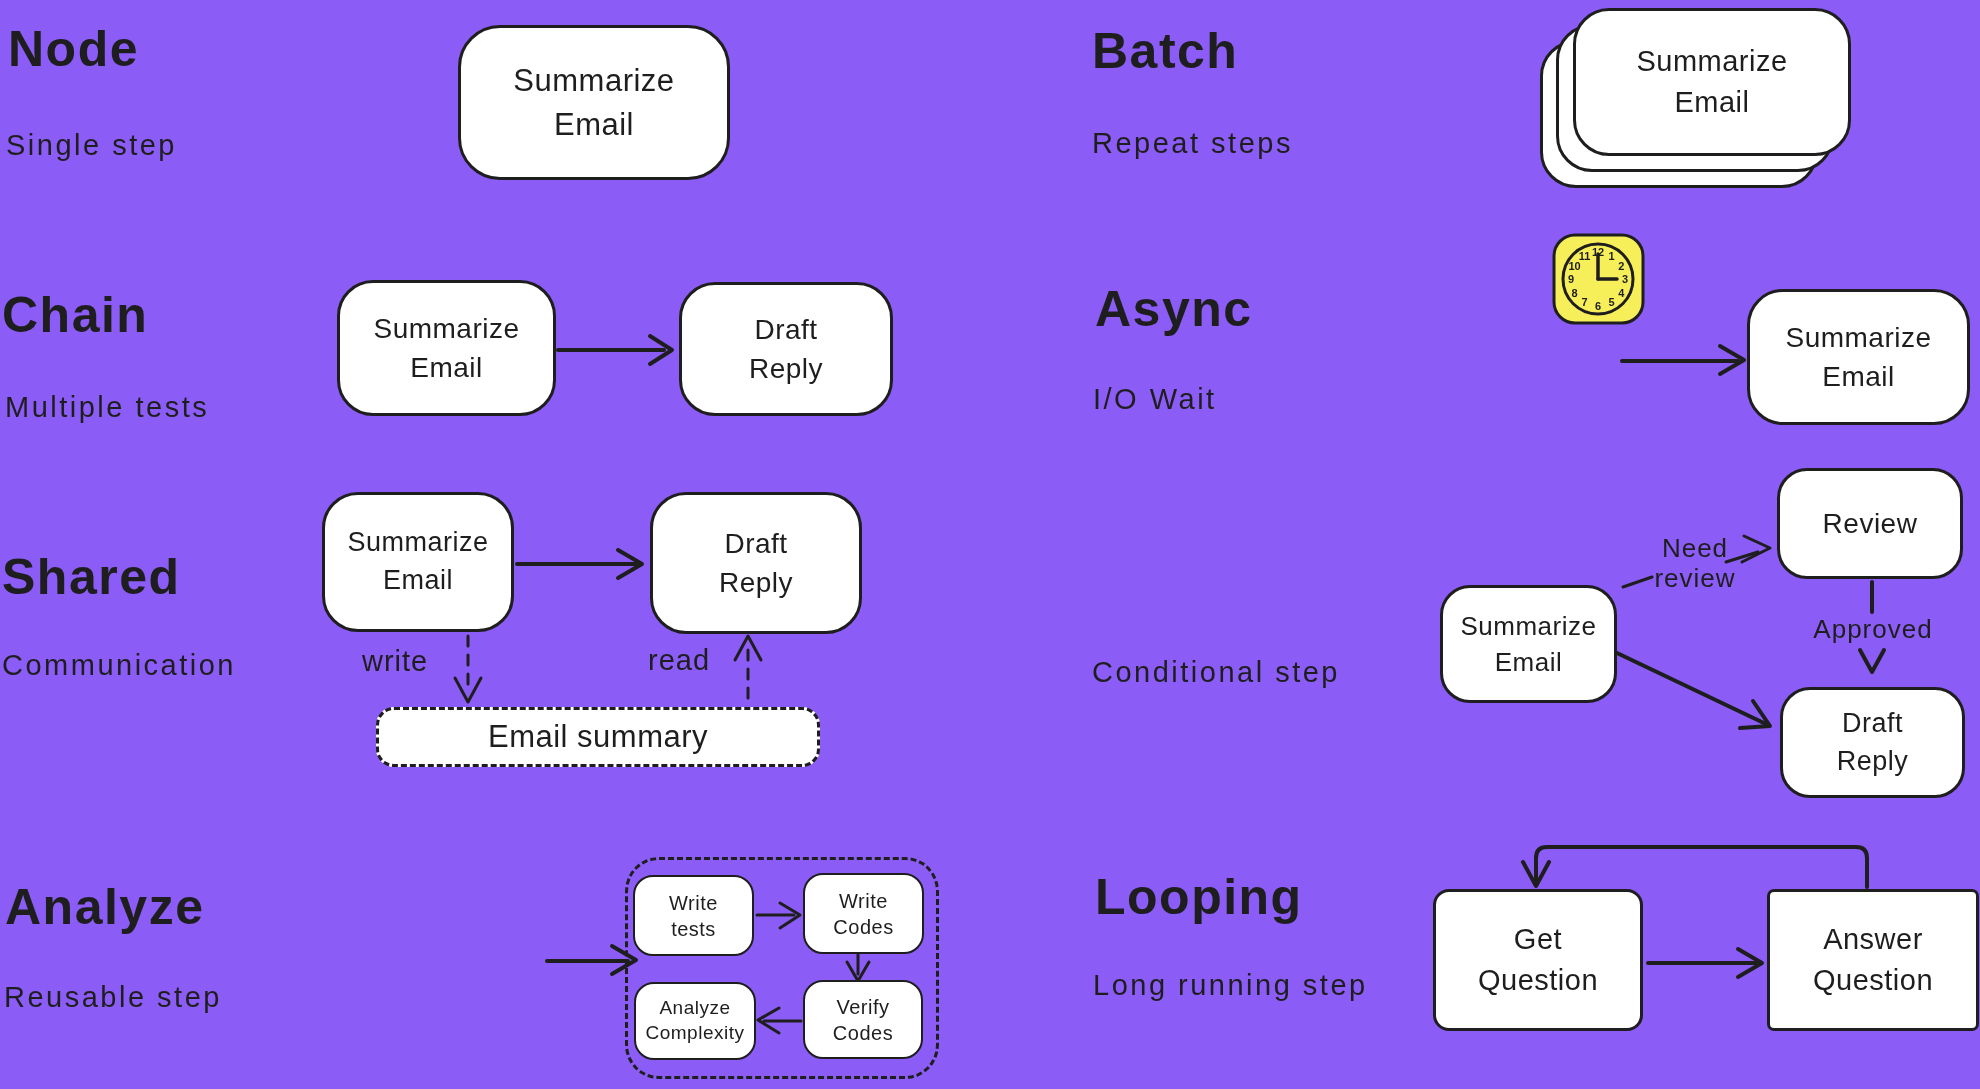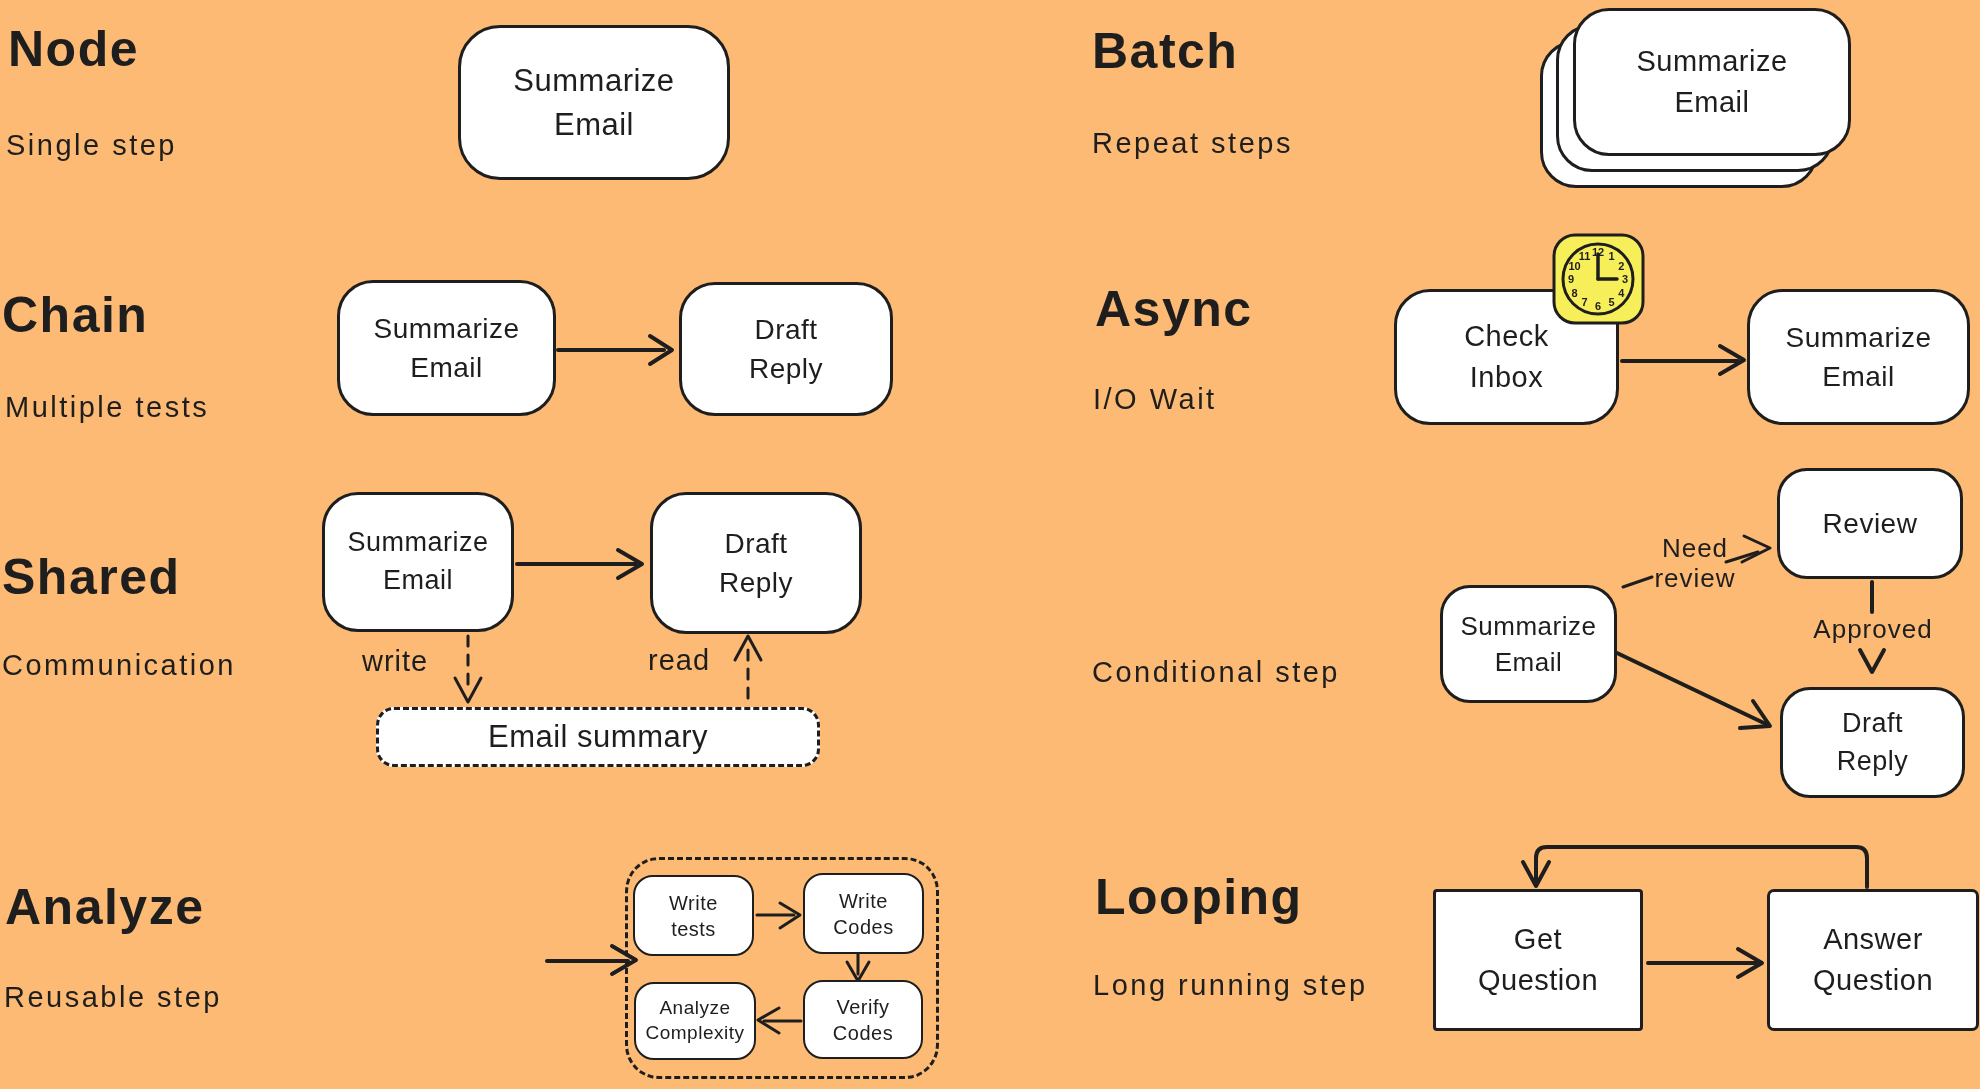--- a/index.html
+++ b/index.html
@@ -1,17 +1,17 @@
 <!DOCTYPE html>
 <html><head>
 <meta charset="utf-8">
 <style>
   html,body{margin:0;padding:0;background:#ffffff;}
   #canvas{
-    position:relative;width:1980px;height:1089px;background:#fdba74;
+    position:relative;width:1980px;height:1089px;background:#8b5cf6;
     font-family:"Liberation Sans",sans-serif;color:#1e1e1e;overflow:hidden;
   }
   .abs{position:absolute;}
   .section{position:absolute;inset:0;pointer-events:none;}
   .title{
     position:absolute;font-size:50px;font-weight:700;letter-spacing:1.5px;
     color:#1e1e1e;white-space:nowrap;line-height:1.1;
   }
   .subtitle{
     position:absolute;font-size:29px;font-weight:400;letter-spacing:2.5px;
@@ -134,22 +134,20 @@
     <div class="subtitle" style="left:1092px;top:128px">Repeat steps</div>
     <div class="box" style="left:1540px;top:40px;width:278px;height:148px;z-index:1"></div>
     <div class="box" style="left:1556px;top:24px;width:278px;height:148px;z-index:2"></div>
     <div class="box" style="left:1573px;top:8px;width:278px;height:148px;z-index:3;font-size:29px">Summarize
 Email</div>
   </div>
 
   <div class="section">
     <div class="title" style="left:1095px;top:282px">Async</div>
     <div class="subtitle" style="left:1093px;top:384px">I/O Wait</div>
-    <div class="box" style="left:1394px;top:289px;width:225px;height:136px;font-size:29px">Check
-Inbox</div>
     <div class="box" style="left:1747px;top:289px;width:223px;height:136px;font-size:28px">Summarize
 Email</div>
     <svg class="abs" style="left:1551px;top:230px;z-index:4" width="96" height="98" viewBox="0 0 96 98">
       <rect x="3" y="5" width="89" height="88" rx="21" fill="#f7ef5a" stroke="#1e1e1e" stroke-width="3"></rect>
       <circle cx="47" cy="49" r="35" fill="none" stroke="#1e1e1e" stroke-width="3"></circle>
       <g id="clock-numerals">
           <text x="47.0" y="26.0">12</text>
           <text x="60.5" y="29.6">1</text>
           <text x="70.4" y="39.5">2</text>
           <text x="74.0" y="53.0">3</text>
@@ -175,19 +173,19 @@
     <div class="box" style="left:1780px;top:687px;width:185px;height:111px;font-size:27px;border-radius:30px">Draft
 Reply</div>
     <div class="freelabel small" style="left:1645px;top:534px;width:100px">Need
 review</div>
     <div class="freelabel small" style="left:1808px;top:615px;width:130px">Approved</div>
   </div>
 
   <div class="section">
     <div class="title" style="left:1095px;top:870px">Looping</div>
     <div class="subtitle" style="left:1093px;top:970px">Long running step</div>
-    <div class="box" style="left:1433px;top:889px;width:210px;height:142px;border-radius:4px;font-size:29px">Get
+    <div class="box" style="left:1433px;top:889px;width:210px;height:142px;border-radius:16px;font-size:29px">Get
 Question</div>
     <div class="box" style="left:1767px;top:889px;width:212px;height:142px;border-radius:7px;font-size:29px">Answer
 Question</div>
   </div>
 
 </div>
 
 </body></html>

